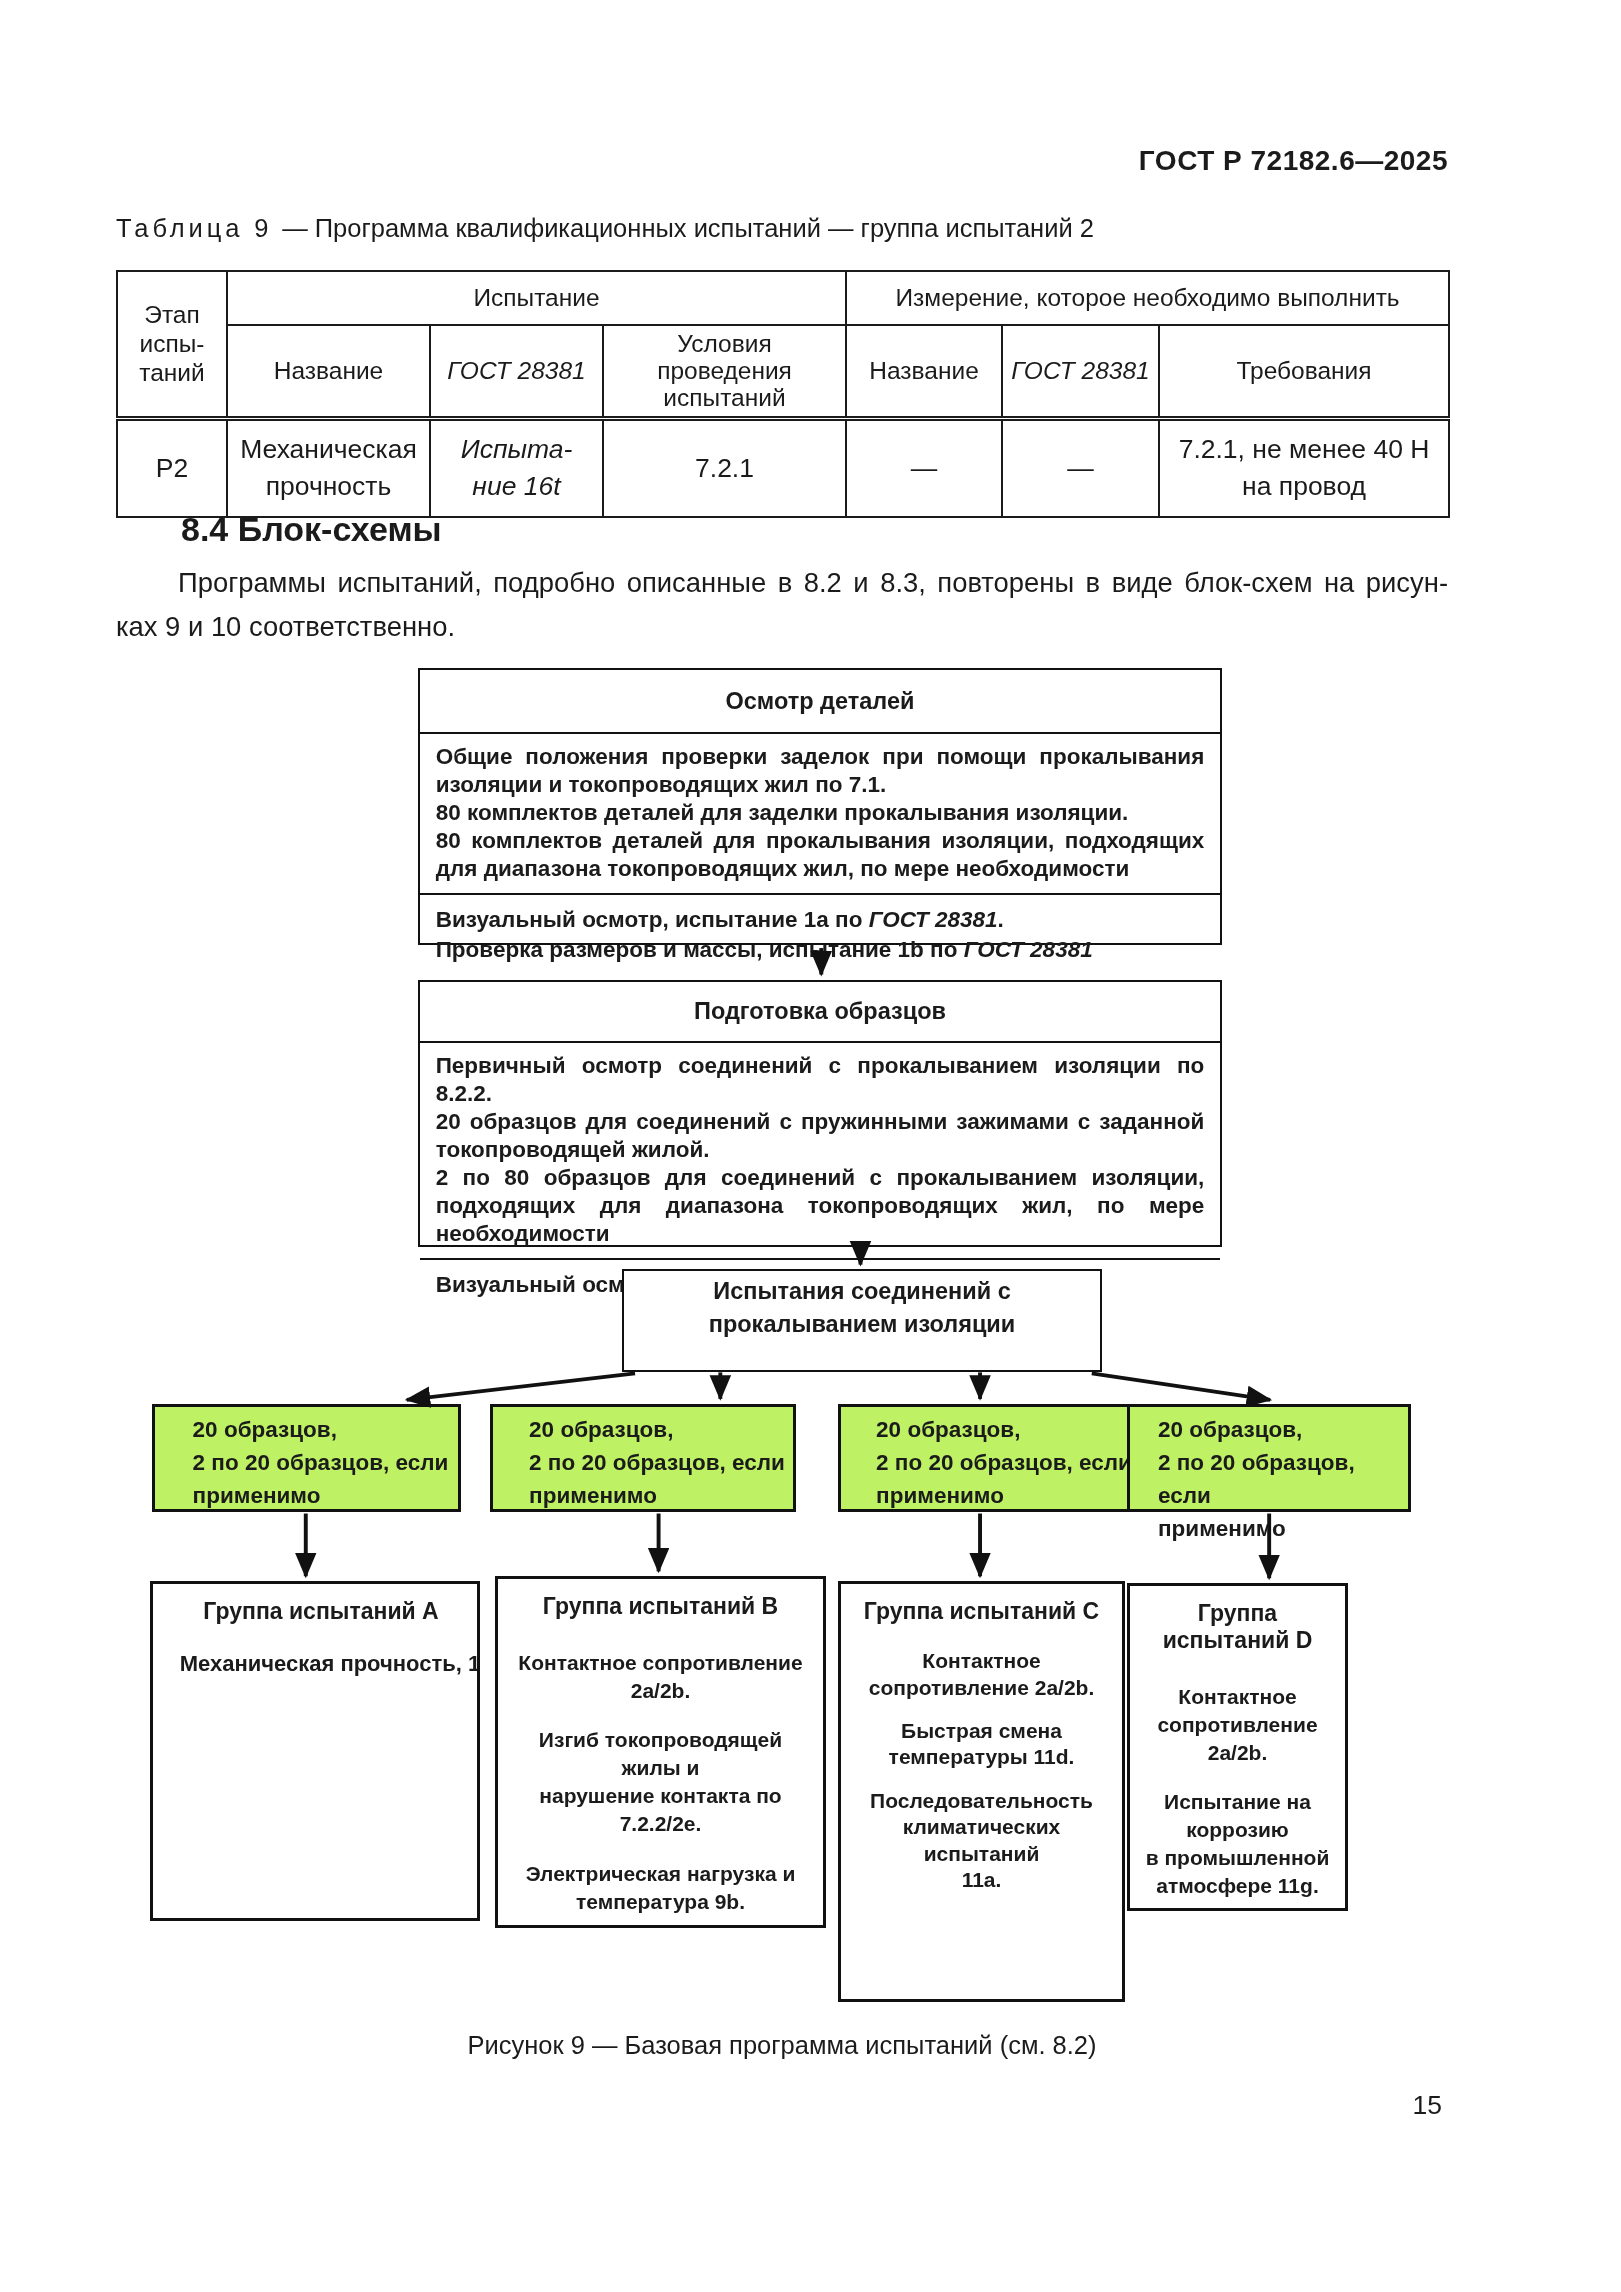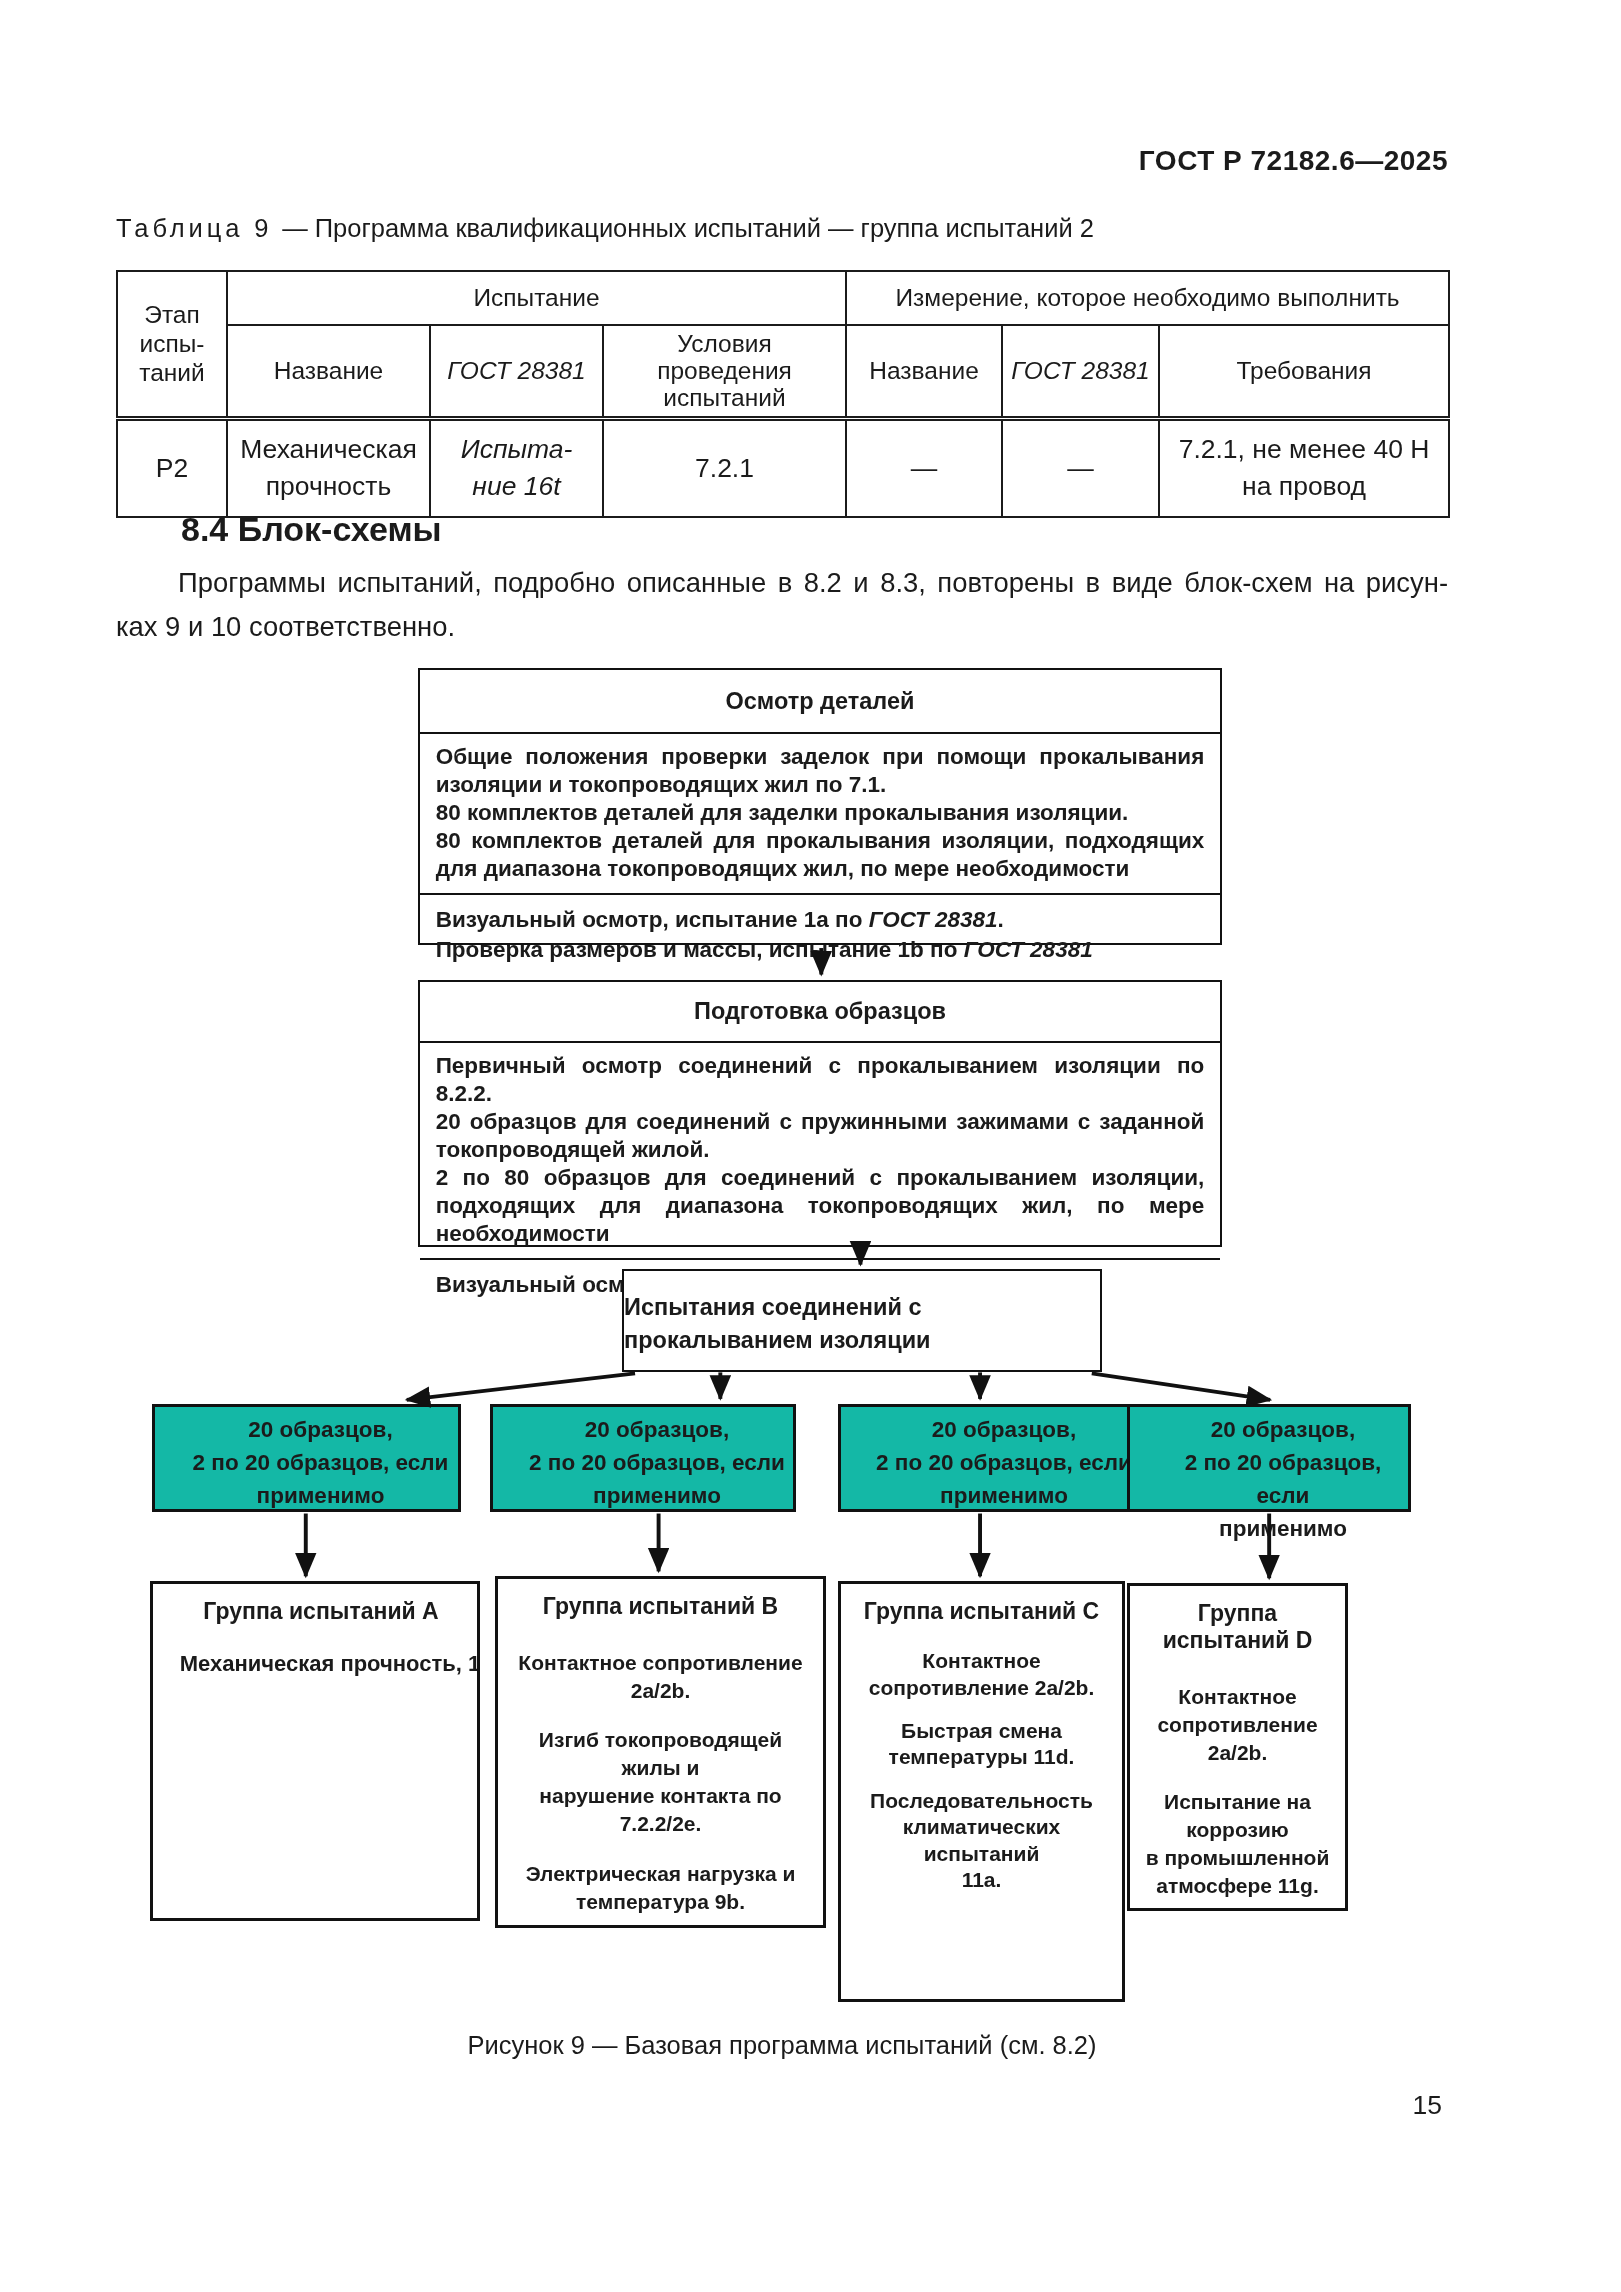--- a/index.html
+++ b/index.html
@@ -38,24 +38,24 @@
   .fc-title{height:62px;display:flex;align-items:center;justify-content:center;
     border-bottom:2.9px solid #111;font-size:23.5px;}
   .fc-body{border-bottom:2.9px solid #111;padding:8.8px 15.7px 9.8px;font-size:22.5px;line-height:28px;
     text-align:justify;}
   .fc-body p{margin:0;}
   .fc-foot{padding:10.8px 15.7px;font-size:22.5px;line-height:30px;}
   .fc-foot p{margin:0;}
   .fc-foot i{font-style:italic;}
 
   .fc-single{display:flex;align-items:flex-start;justify-content:center;
-    font-size:23.5px;line-height:33px;padding-top:20px;box-sizing:border-box;}
-
-  .sbox{box-sizing:border-box;border:3.9px solid #111;background:#14b8a6;font-weight:bold;
-    font-size:22.5px;line-height:33px;text-align:center;white-space:pre-line;
+    font-size:23.5px;line-height:33px;text-align:center;padding-top:4px;box-sizing:border-box;}
+
+  .sbox{box-sizing:border-box;border:3.9px solid #111;background:#bef264;font-weight:bold;
+    font-size:22.5px;line-height:33px;text-align:left;white-space:pre-line;
     display:flex;align-items:flex-start;justify-content:center;padding-top:5.9px;padding-left:28px;}
 
   .gbox{box-sizing:border-box;border:3.9px solid #111;background:#fff;font-weight:bold;overflow:hidden;}
   .gbox .gtitle{text-align:center;font-size:23px;padding:13.7px 3.9px 0;}
   .gbox .gitems{padding:29px 14.7px 0;}
   .gbox .gitems p{margin:0 0 21.6px;font-size:21px;line-height:28px;white-space:pre-line;text-align:center;}
   .gbox.ga .gitems{padding-top:25.5px;}
   .gbox.ga .gitems p{text-align:center;font-size:22px;white-space:nowrap;}
   .gbox.gc .gitems{padding:23.5px 13.7px 0;}
   .gbox.gc .gitems p{margin:0 0 16.7px;line-height:26.5px;}

